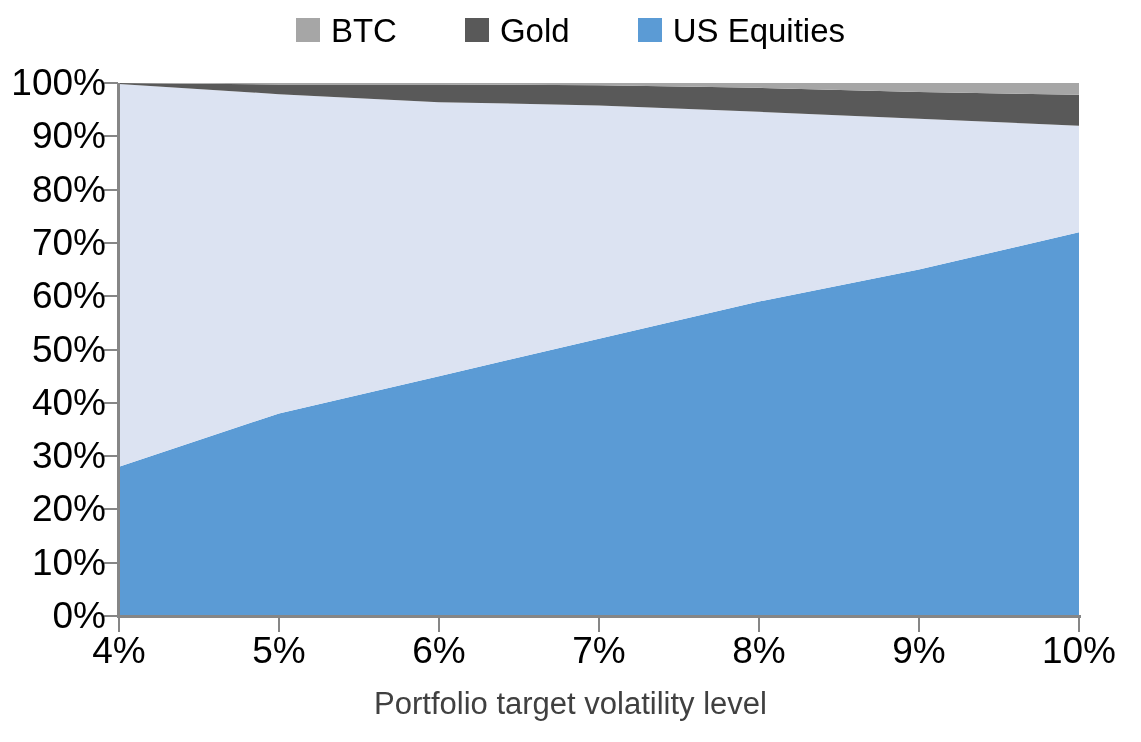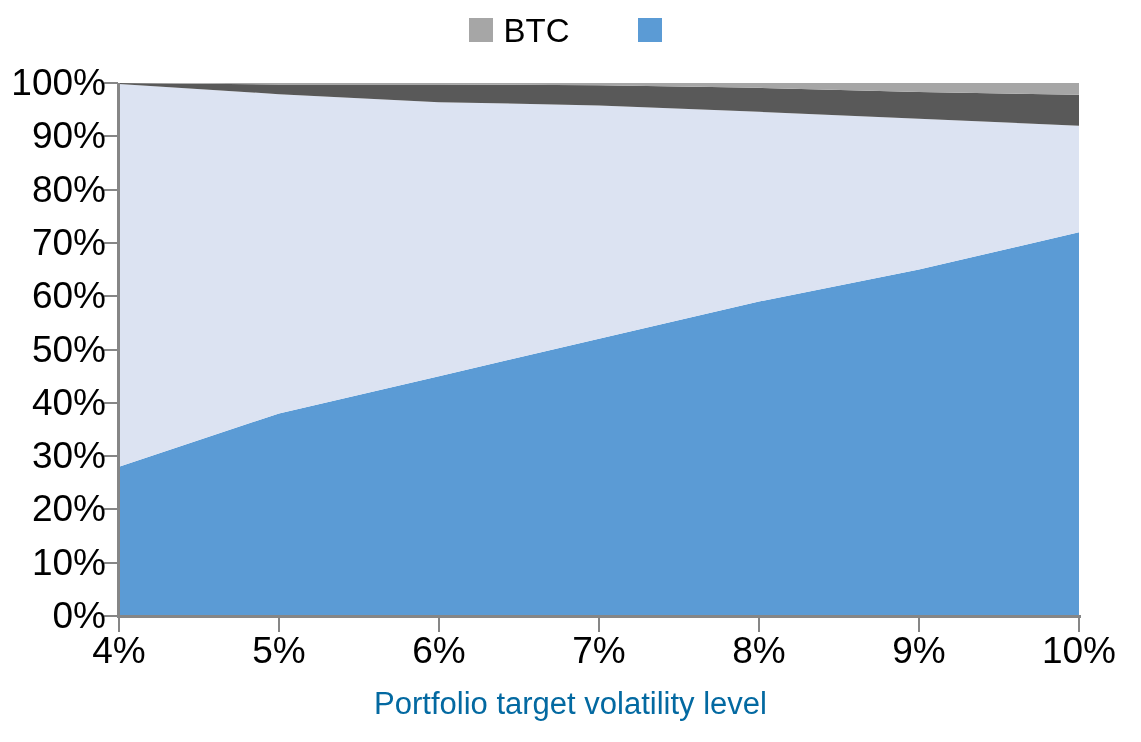--- a/index.html
+++ b/index.html
@@ -116,36 +116,41 @@
     line-height: 1;
     transform: translateX(-50%);
   }
   #x-axis-title {
     position: absolute;
     left: 0;
     top: 688px;
     width: 1141px;
     text-align: center;
     font-size: 31px;
-    color: #0369a1;
+    color: #404040;
     line-height: 1;
   }
 </style>
 </head>
 <body>
 
 <div id="chart-root">
 
   <div id="legend">
     <div class="legend-item">
       <span class="legend-swatch" style="background:#A6A6A6;"></span>
       <span class="legend-label">BTC</span>
     </div>
     <div class="legend-item">
+      <span class="legend-swatch" style="background:#595959;"></span>
+      <span class="legend-label">Gold</span>
+    </div>
+    <div class="legend-item">
       <span class="legend-swatch" style="background:#5B9BD5;"></span>
+      <span class="legend-label">US Equities</span>
     </div>
   </div>
 
   <div id="plot-area">
     <svg id="plot-svg" viewBox="0 0 960 533" preserveAspectRatio="none">
       <g id="series-group">
           <path d="M0.00,383.76 L160.00,330.46 L320.00,293.15 L480.00,255.84 L640.00,218.53 L800.00,186.55 L960.00,149.24 L960.00,533.00 L800.00,533.00 L640.00,533.00 L480.00,533.00 L320.00,533.00 L160.00,533.00 L0.00,533.00 Z" fill="#5B9BD5" stroke="none" shape-rendering="geometricPrecision"></path>
           <path d="M0.00,1.07 L160.00,11.19 L320.00,19.19 L480.00,22.39 L640.00,28.78 L800.00,35.71 L960.00,42.64 L960.00,149.24 L800.00,186.55 L640.00,218.53 L480.00,255.84 L320.00,293.15 L160.00,330.46 L0.00,383.76 Z" fill="#DCE3F2" stroke="none" shape-rendering="geometricPrecision"></path>
           <path d="M0.00,0.00 L160.00,1.60 L320.00,1.60 L480.00,2.13 L640.00,4.80 L800.00,9.06 L960.00,11.73 L960.00,42.64 L800.00,35.71 L640.00,28.78 L480.00,22.39 L320.00,19.19 L160.00,11.19 L0.00,1.07 Z" fill="#595959" stroke="none" shape-rendering="geometricPrecision"></path>
           <path d="M0.00,0.00 L160.00,0.00 L320.00,0.00 L480.00,0.00 L640.00,0.00 L800.00,0.00 L960.00,0.00 L960.00,11.73 L800.00,9.06 L640.00,4.80 L480.00,2.13 L320.00,1.60 L160.00,1.60 L0.00,0.00 Z" fill="#A6A6A6" stroke="none" shape-rendering="geometricPrecision"></path>

